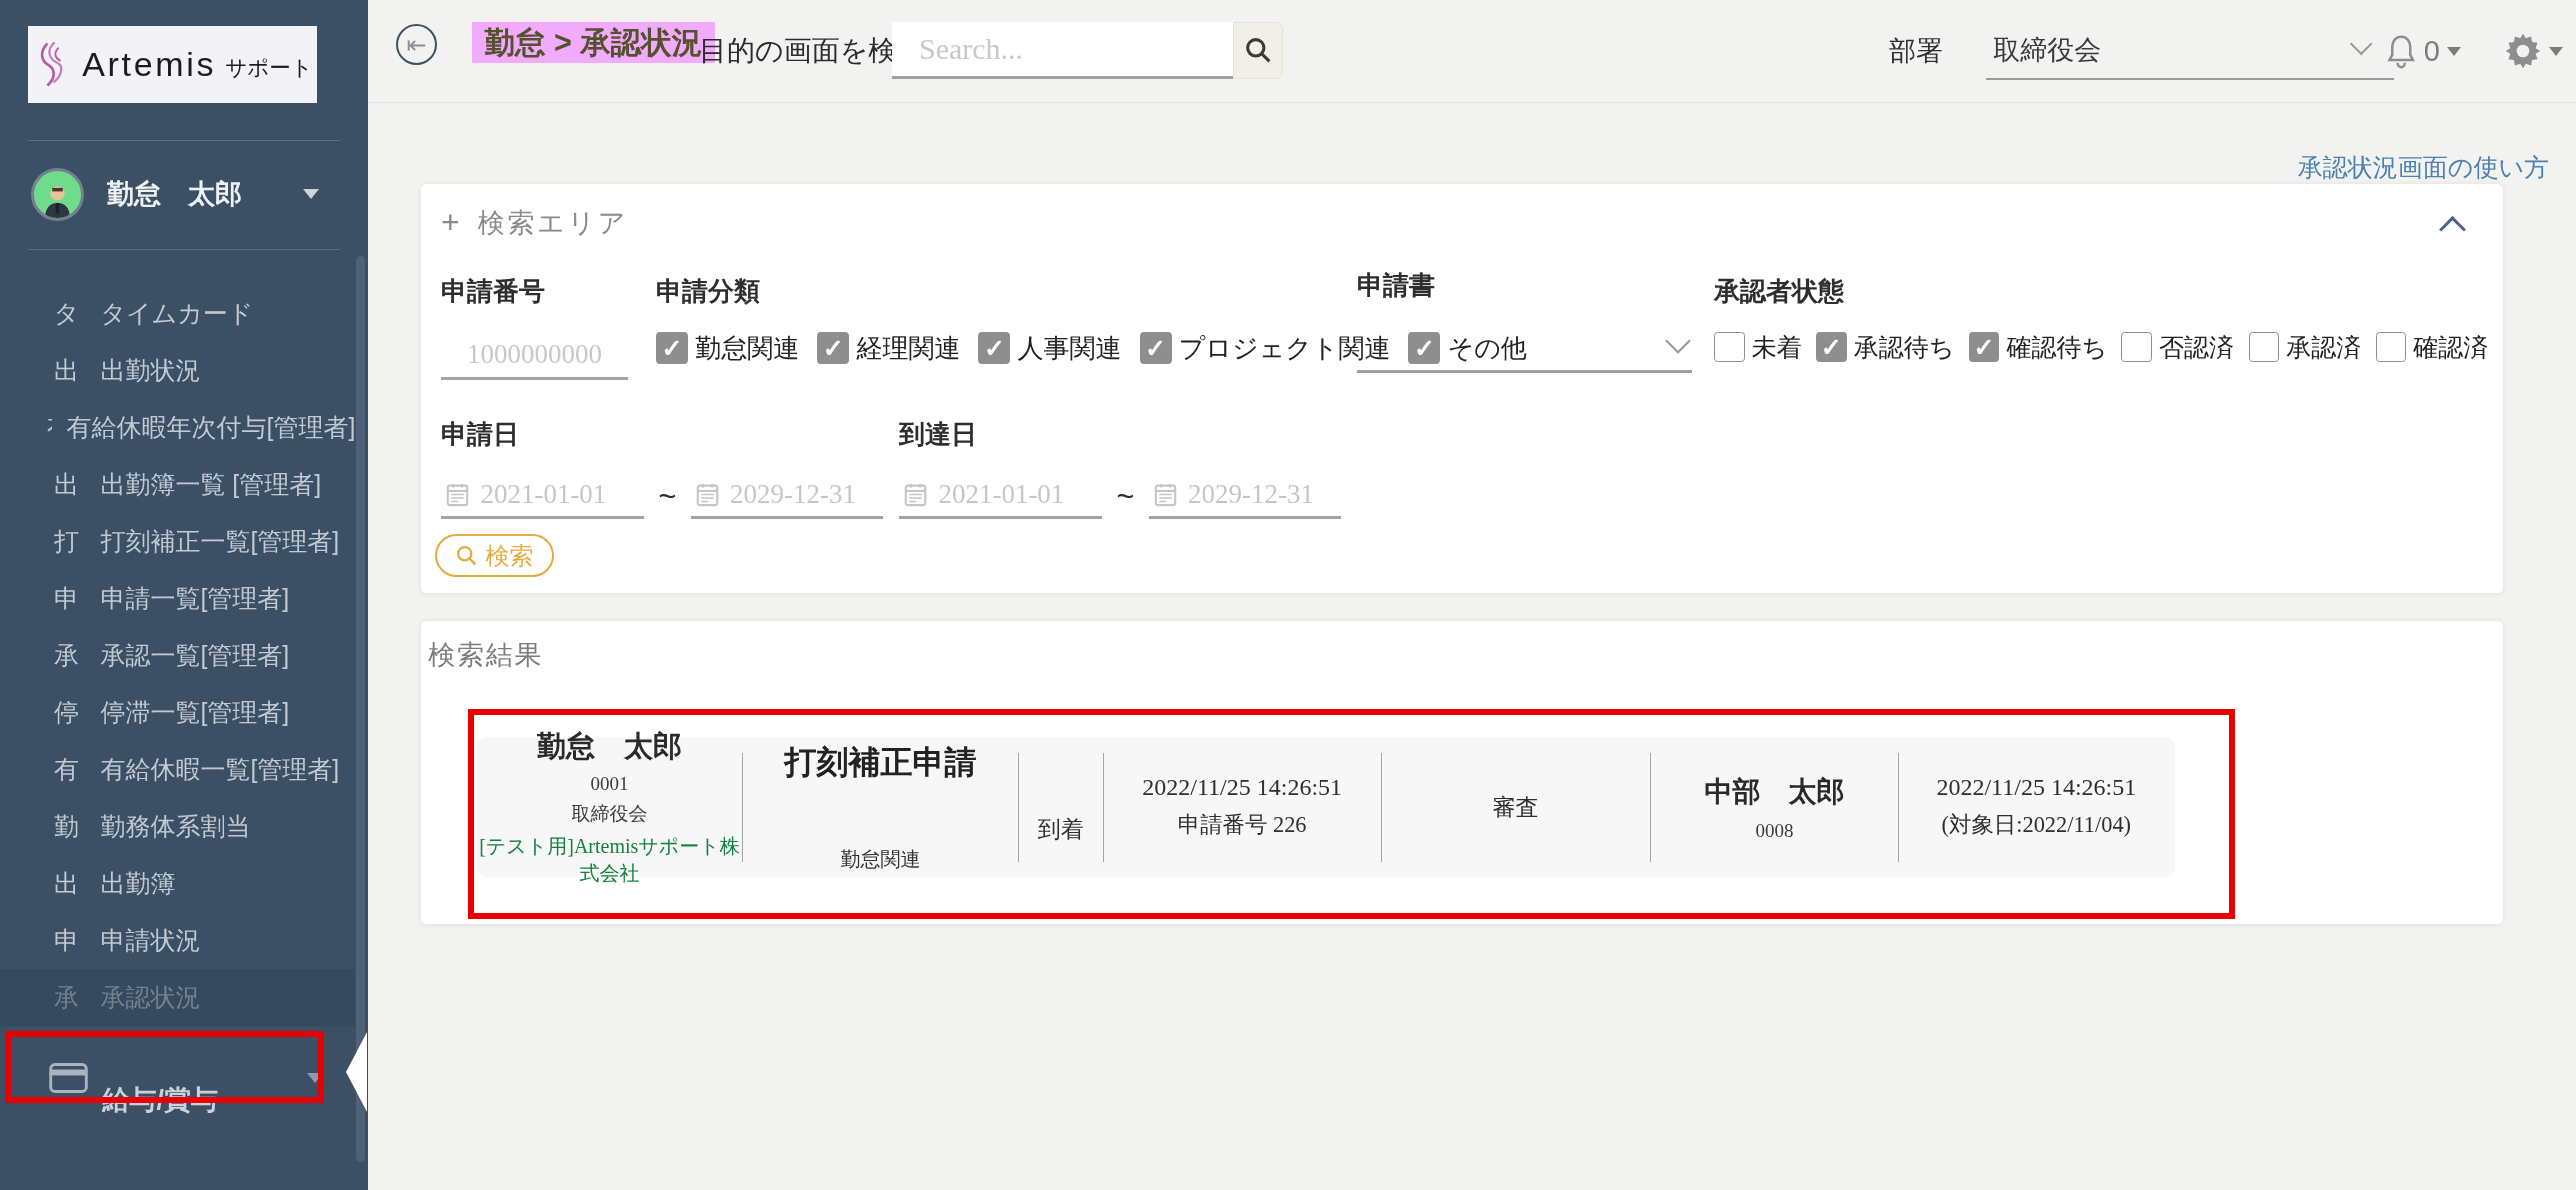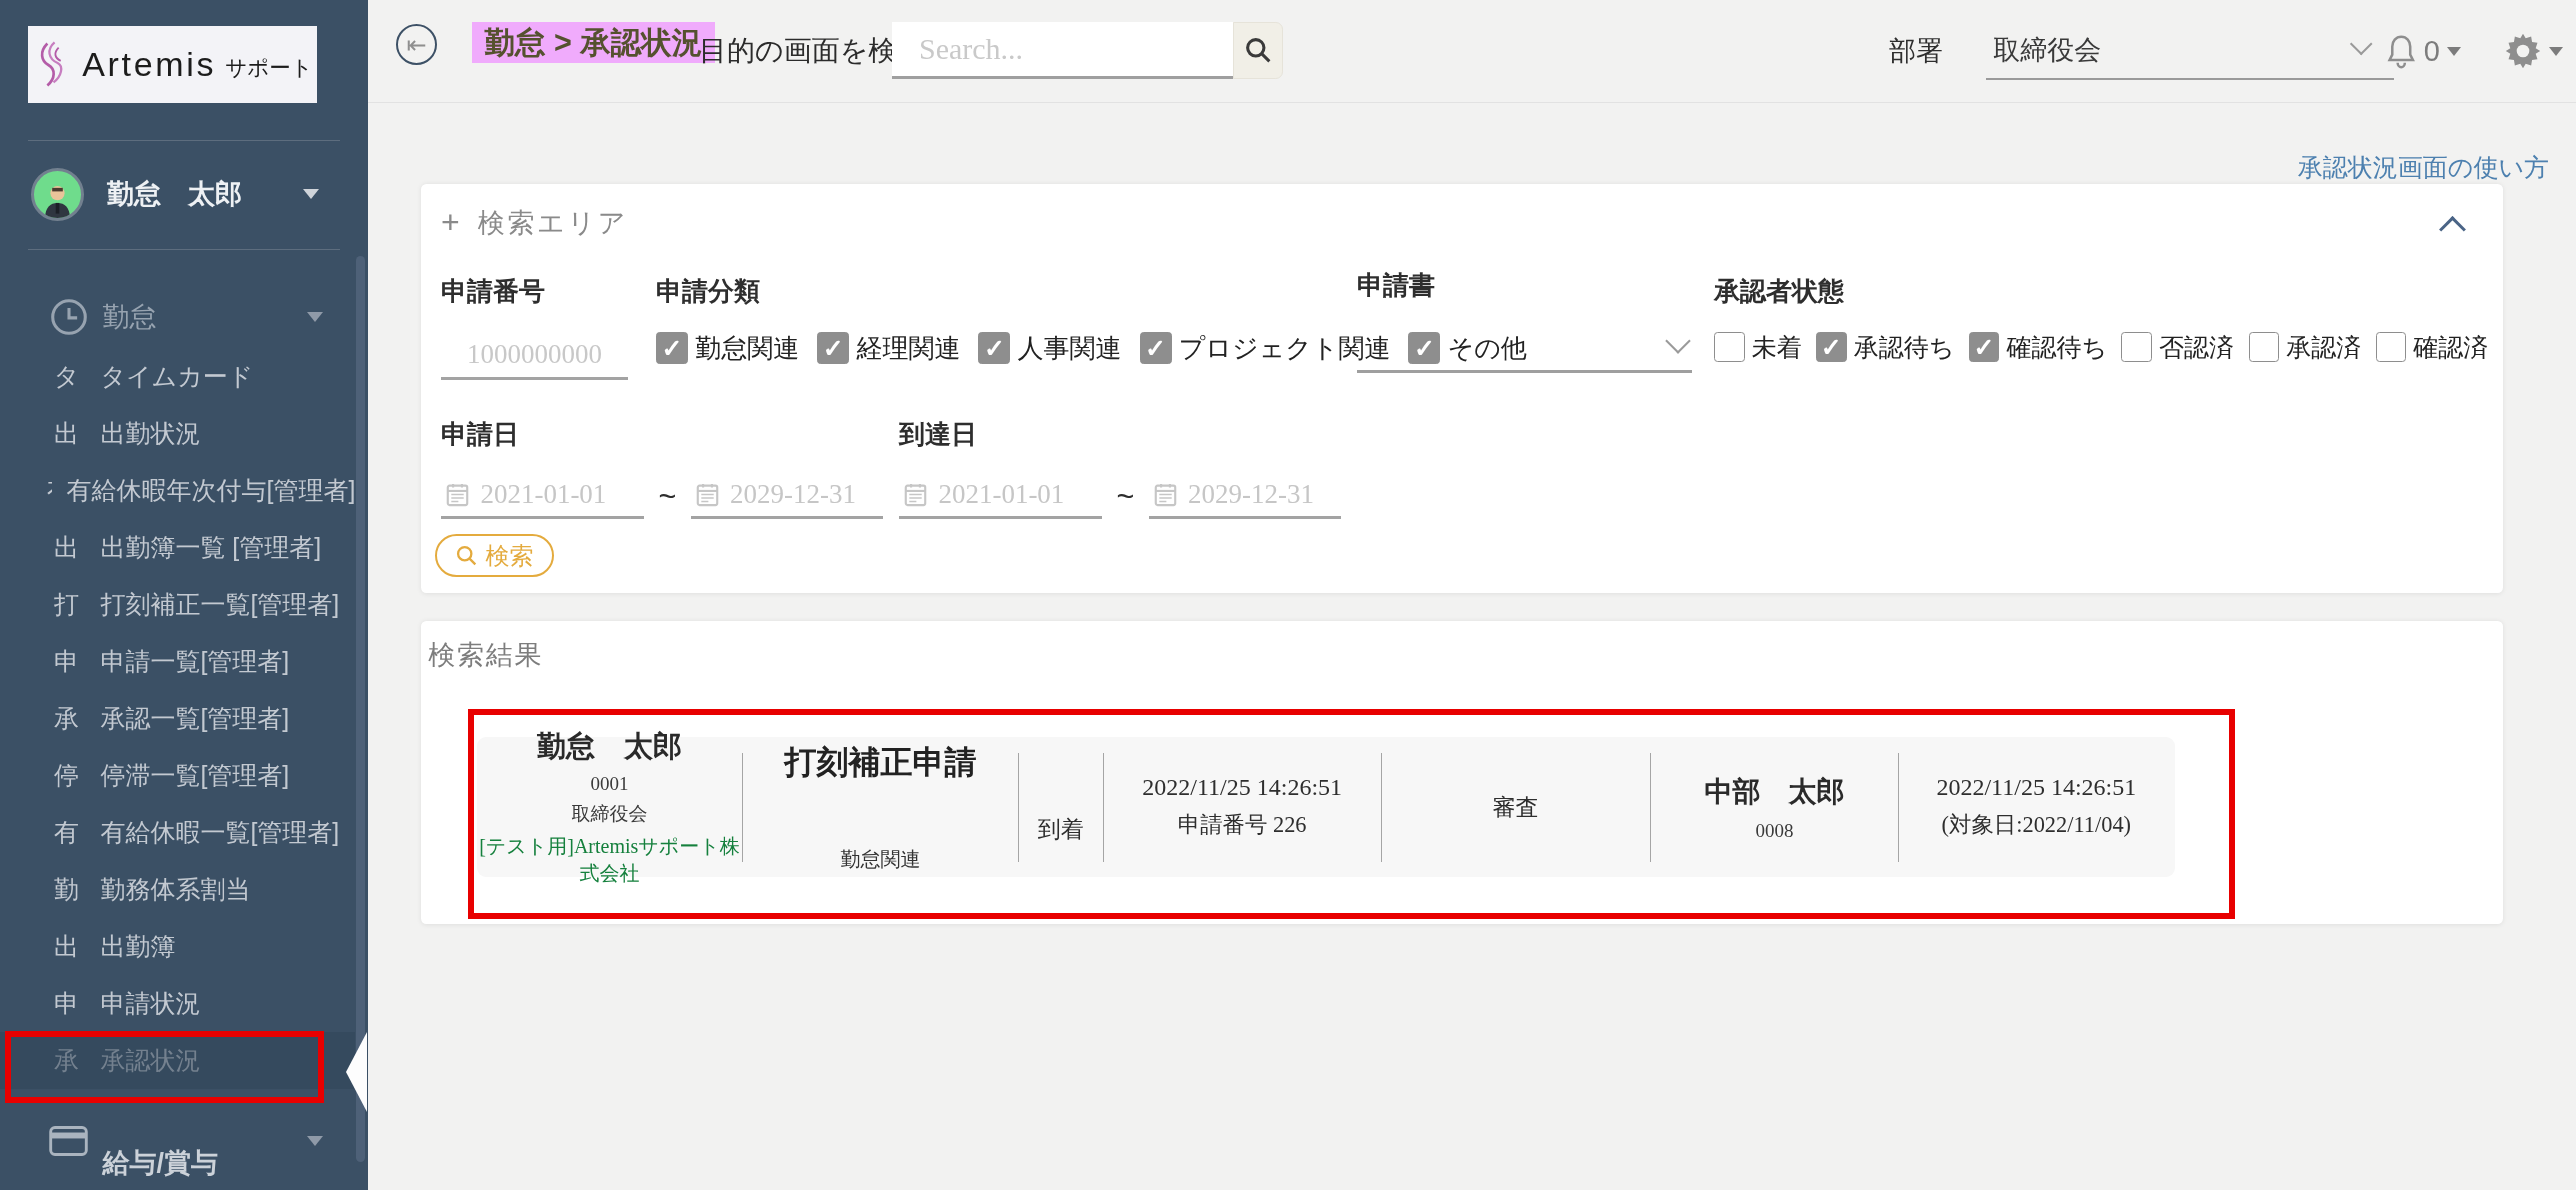--- a/index.html
+++ b/index.html
@@ -152,30 +152,20 @@
           <path d="M8 44 C8 32 14 27 22 27 C30 27 36 32 36 44 Z" fill="#2f3640"></path>
           <rect x="20" y="27" width="4" height="12" fill="#1b1f26"></rect>
         </svg>
       </div>
       <span class="user-name">勤怠　太郎</span>
       <span class="caret"></span>
     </div>
     <div class="sb-divider" style="top:249px"></div>
 
     <div id="menu">
-      <div class="menu-section">
-        <span class="sec-icon">
-          <svg width="38" height="38" viewBox="0 0 42 42">
-              <circle cx="21" cy="21" r="18" stroke="#97a3b0" stroke-width="3.4" fill="none"></circle>
-              <path d="M21 11 V22 H30" stroke="#97a3b0" stroke-width="3.4" fill="none"></path>
-            </svg>
-        </span>
-        <span class="sec-label">勤怠</span>
-        <span class="caret"></span>
-      </div>
 
       <div class="menu-item">
           <span class="prefix">タ</span>
           <span class="label">タイムカード</span>
         </div>
       <div class="menu-item">
           <span class="prefix">出</span>
           <span class="label">出勤状況</span>
         </div>
       <div class="menu-item">

